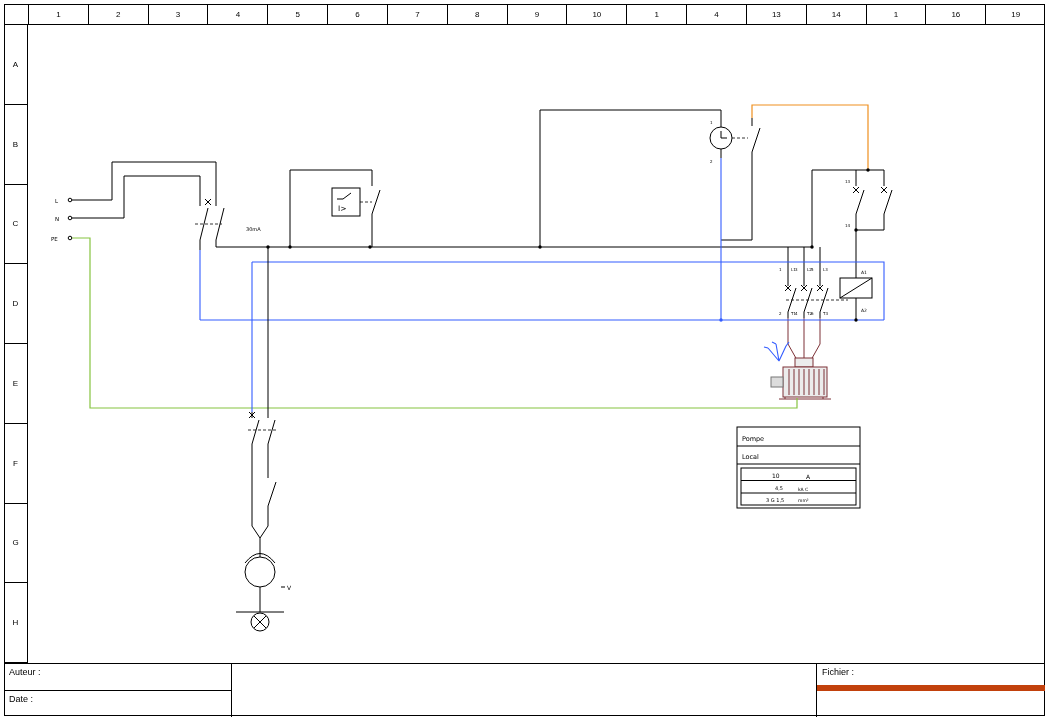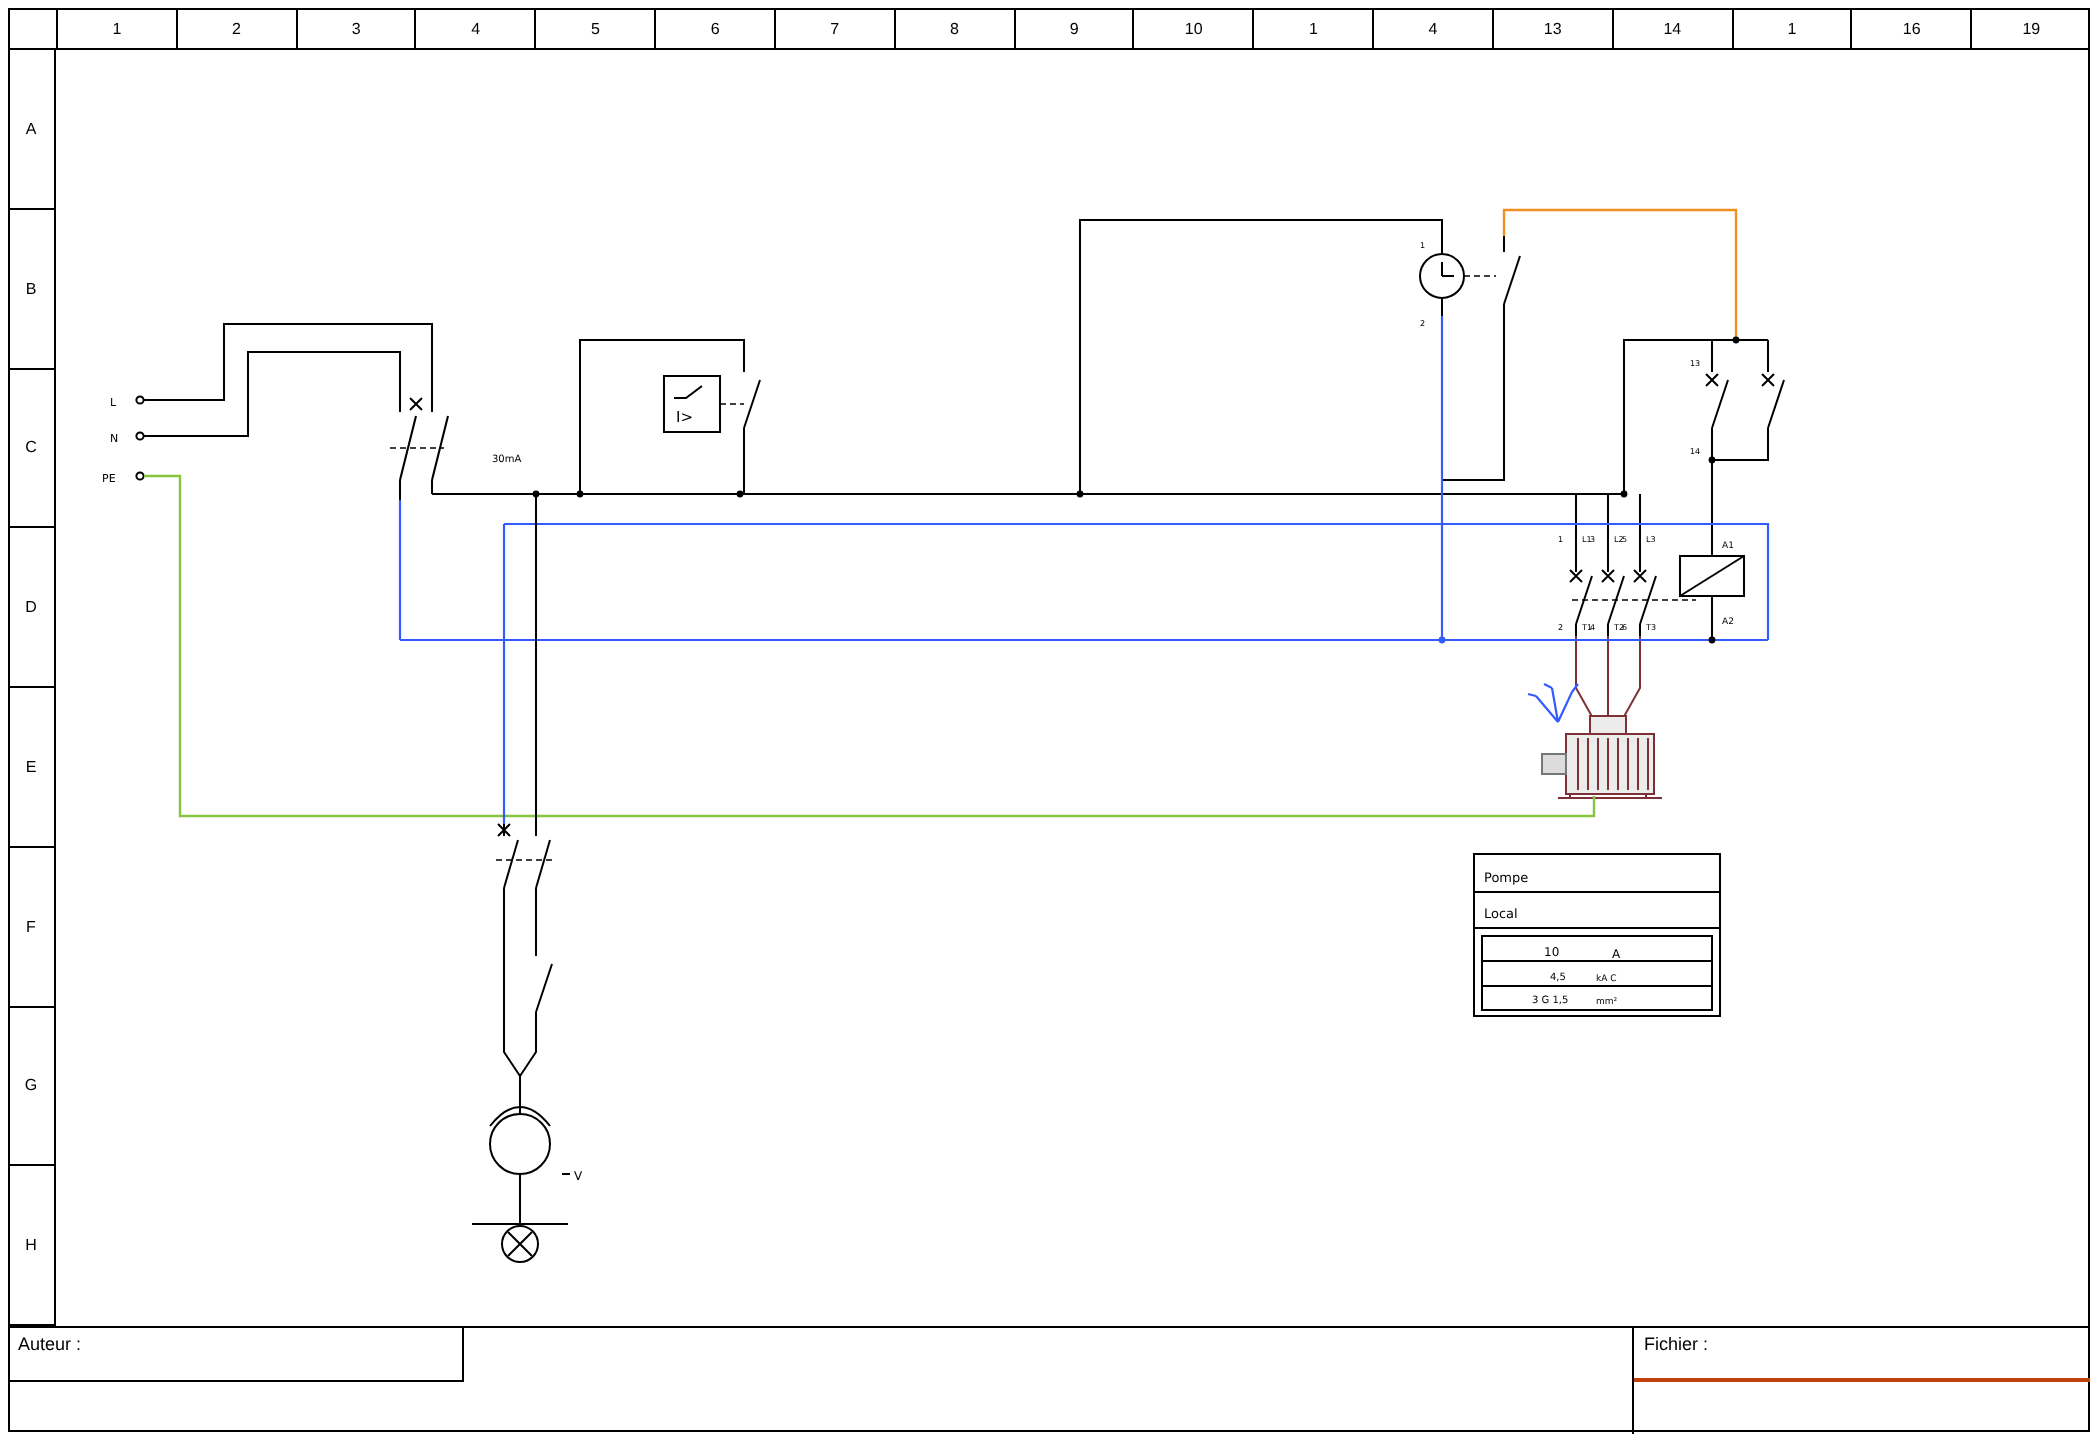--- a/index.html
+++ b/index.html
@@ -19,21 +19,21 @@
         display:flex;flex-direction:column;border-right:1px solid #000;box-sizing:border-box;}
   .row-cell{flex:1;border-bottom:1px solid #000;display:flex;align-items:center;
         justify-content:center;font-size:8px;box-sizing:border-box;}
   
   .title-block{position:absolute;left:4px;top:663px;width:1041px;height:53px;
         border-top:1px solid #000;box-sizing:border-box;font-size:9px;}
   .tb-cell{position:absolute;box-sizing:border-box;padding:3px 0 0 5px;}
   .tb-author{left:0;top:0;width:228px;height:27px;border-right:1px solid #000;border-bottom:1px solid #000;}
   .tb-date{left:0;top:27px;width:228px;height:26px;border-right:1px solid #000;}
   .tb-middle{left:228px;top:0;width:585px;height:53px;border-right:1px solid #000;}
-  .tb-file{left:813px;top:0;width:228px;height:27px;border-bottom:2px solid #c2410c;}
+  .tb-file{left:813px;top:0;width:228px;height:27px;border-bottom:6px solid #c2410c;}
   .tb-folio{left:813px;top:27px;width:228px;height:26px;}
   
   .sheet-svg{position:absolute;left:0;top:0;pointer-events:none;}
   .w{stroke:var(--c-wire,#000);stroke-width:1;fill:none;}
   .wb{stroke:var(--c-blue,#335cff);stroke-width:1.1;fill:none;}
   .wg{stroke:var(--c-green,#86c440);stroke-width:1.2;fill:none;}
   .wo{stroke:var(--c-orange,#ef8f1f);stroke-width:1.2;fill:none;}
   .wm{stroke:var(--c-motor,#7d3136);stroke-width:1;fill:none;}
   .wsh{stroke:#777;stroke-width:1;}
   .dash{stroke-dasharray:3 2;stroke-width:0.8;}
@@ -244,18 +244,21 @@
       <text class="f45" x="798" y="490.5">kA C</text>
       <text class="f5" x="766" y="501.5">3 G 1,5</text>
       <text class="f45" x="798" y="502">mm²</text>
     </g>
   </svg>
 
   <div class="title-block">
     <div class="tb-cell tb-author">
       <span>Auteur :</span>
     </div>
+    <div class="tb-cell tb-date">
+      <span>Date :</span>
+    </div>
     <div class="tb-cell tb-middle"></div>
     <div class="tb-cell tb-file">
       <span>Fichier :</span>
     </div>
   </div>
 </div>
 
 </body></html>

